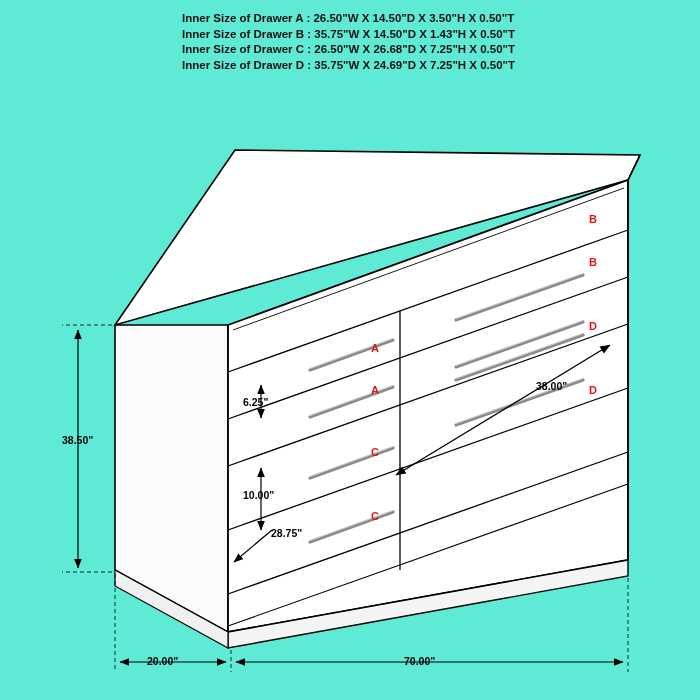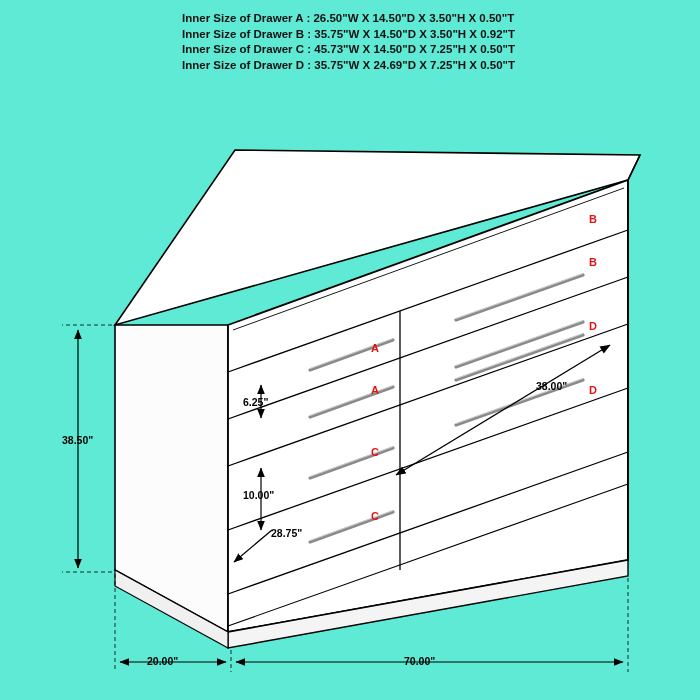--- a/index.html
+++ b/index.html
@@ -51,22 +51,22 @@
     white-space: nowrap;
   }
 </style>
 </head>
 <body>
 
 <div id="page">
 
   <div id="spec-block">
     <div class="spec-line">Inner Size of Drawer A : 26.50"W X 14.50"D X 3.50"H X 0.50"T</div>
-    <div class="spec-line">Inner Size of Drawer B : 35.75"W X 14.50"D X 3.50"H X 0.92"T</div>
-    <div class="spec-line">Inner Size of Drawer C : 45.73"W X 14.50"D X 7.25"H X 0.50"T</div>
+    <div class="spec-line">Inner Size of Drawer B : 35.75"W X 14.50"D X 1.43"H X 0.50"T</div>
+    <div class="spec-line">Inner Size of Drawer C : 26.50"W X 26.68"D X 7.25"H X 0.50"T</div>
     <div class="spec-line">Inner Size of Drawer D : 35.75"W X 24.69"D X 7.25"H X 0.50"T</div>
   </div>
 
   <svg id="drawing" viewBox="0 0 700 700">
 
     <polygon points="115,325 235,150 640,155 628,180" fill="#ffffff" stroke="#000000" stroke-width="1.6"></polygon>
 
     <polygon points="115,325 228,325 228,632 115,570" fill="#fcfcfc" stroke="#000000" stroke-width="1.6"></polygon>
 
     <polygon points="228,325 628,180 628,560 228,632" fill="#ffffff" stroke="#000000" stroke-width="1.8"></polygon>

